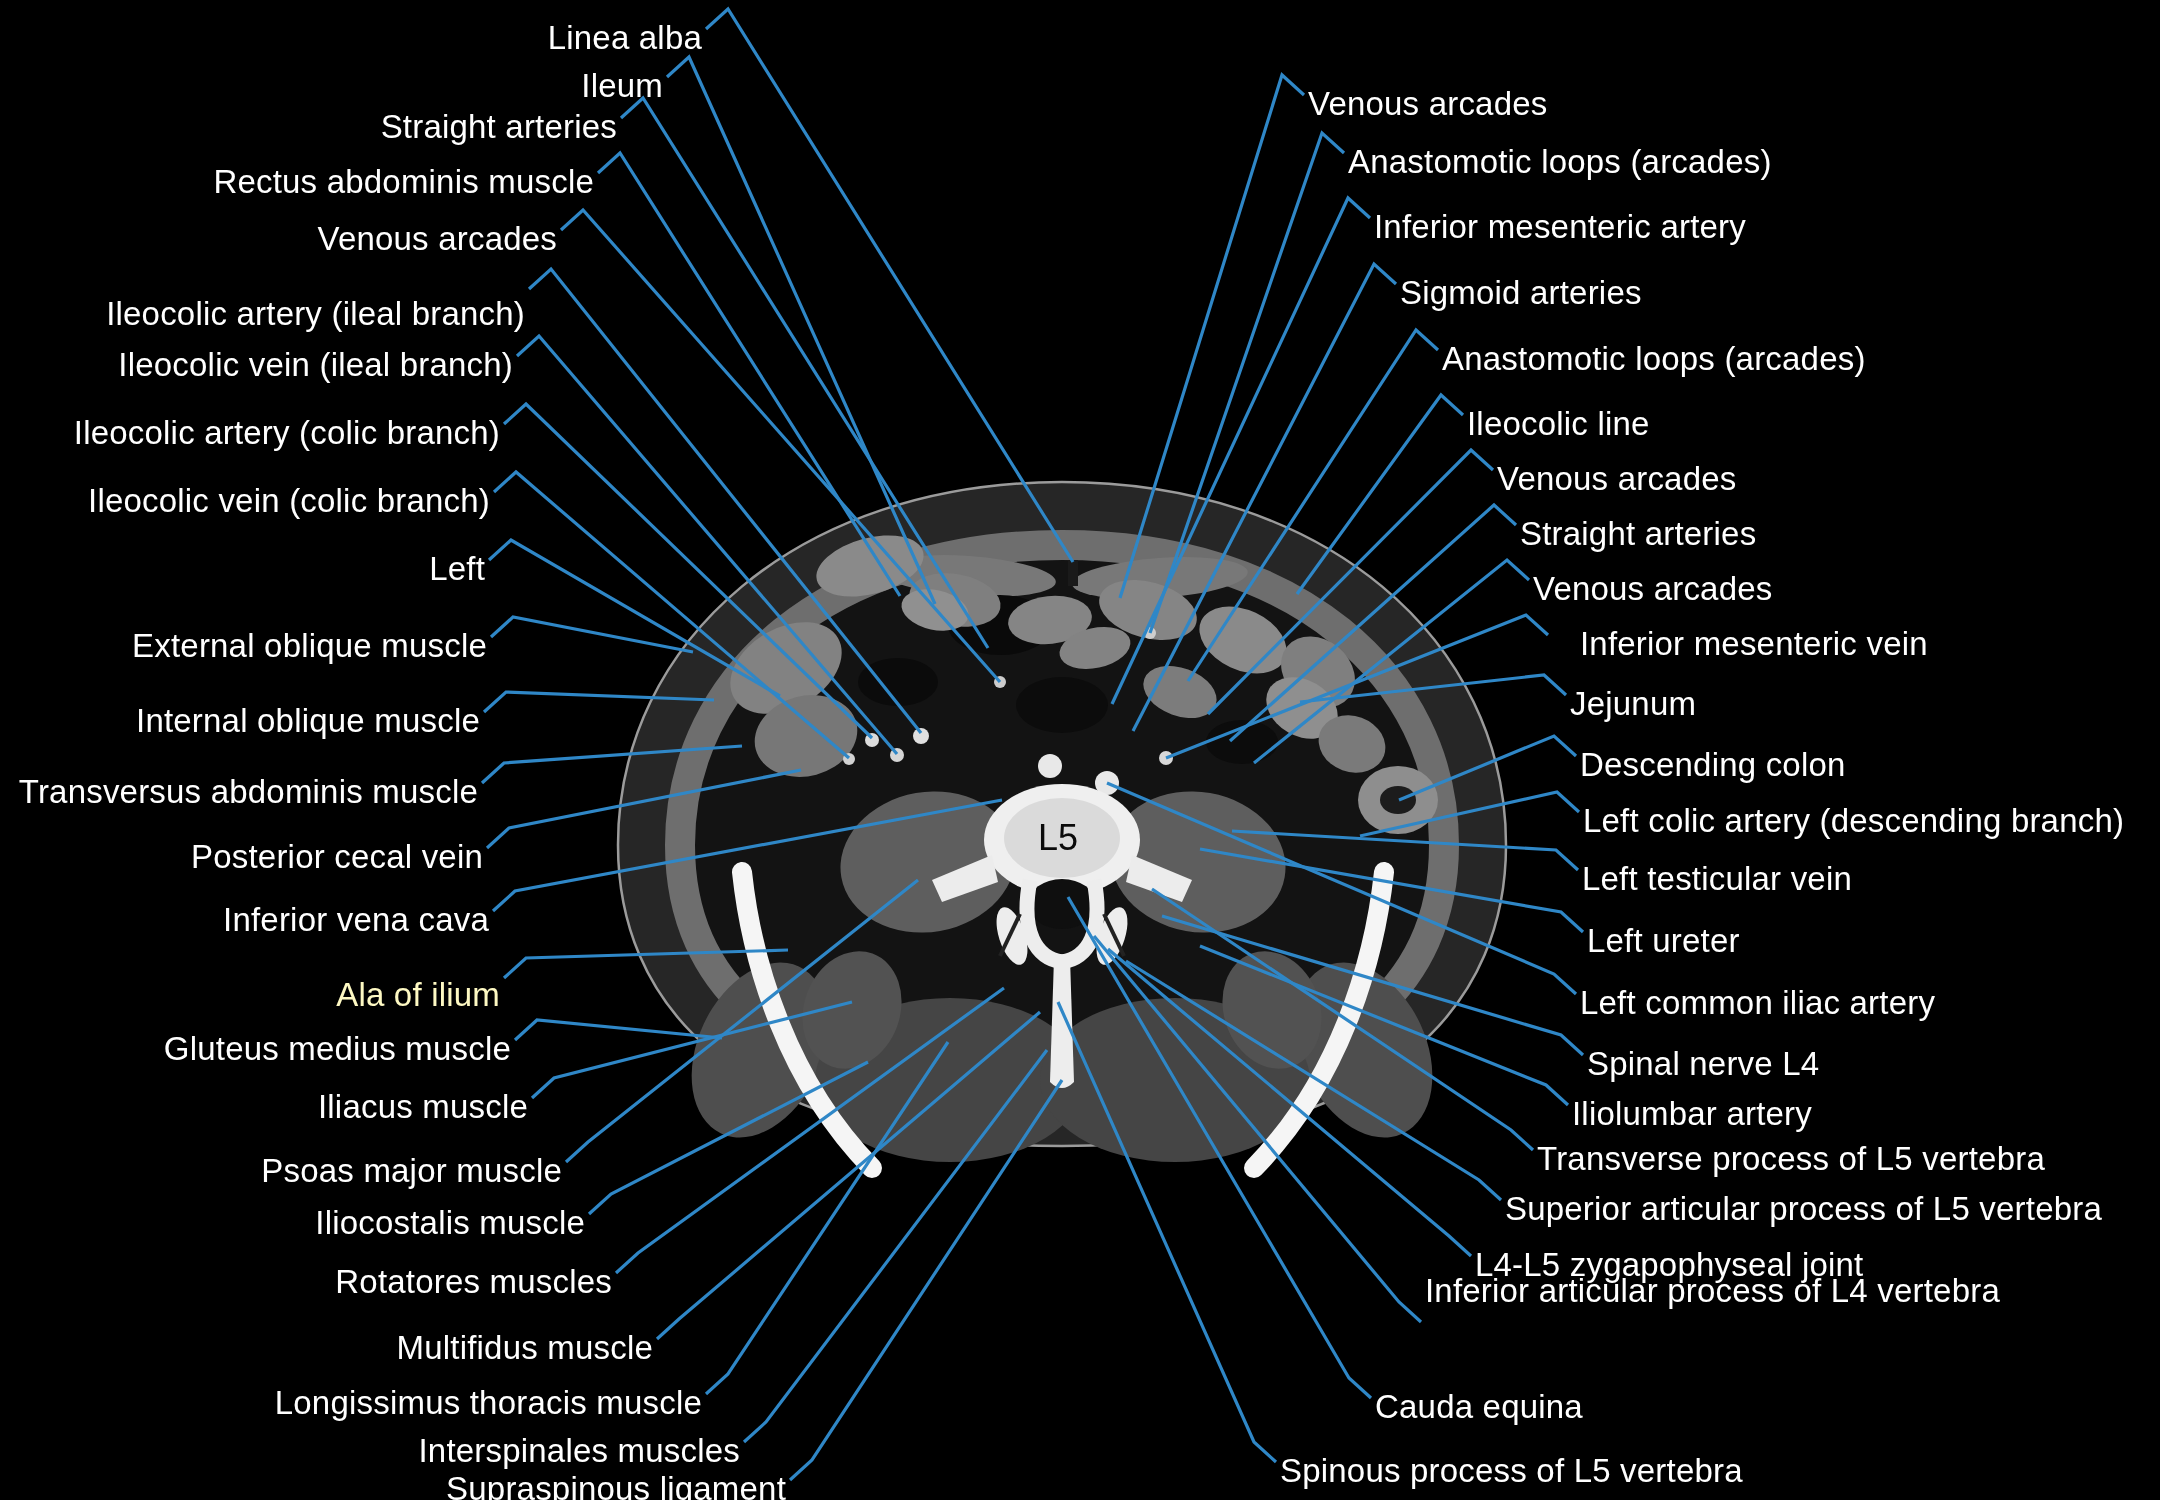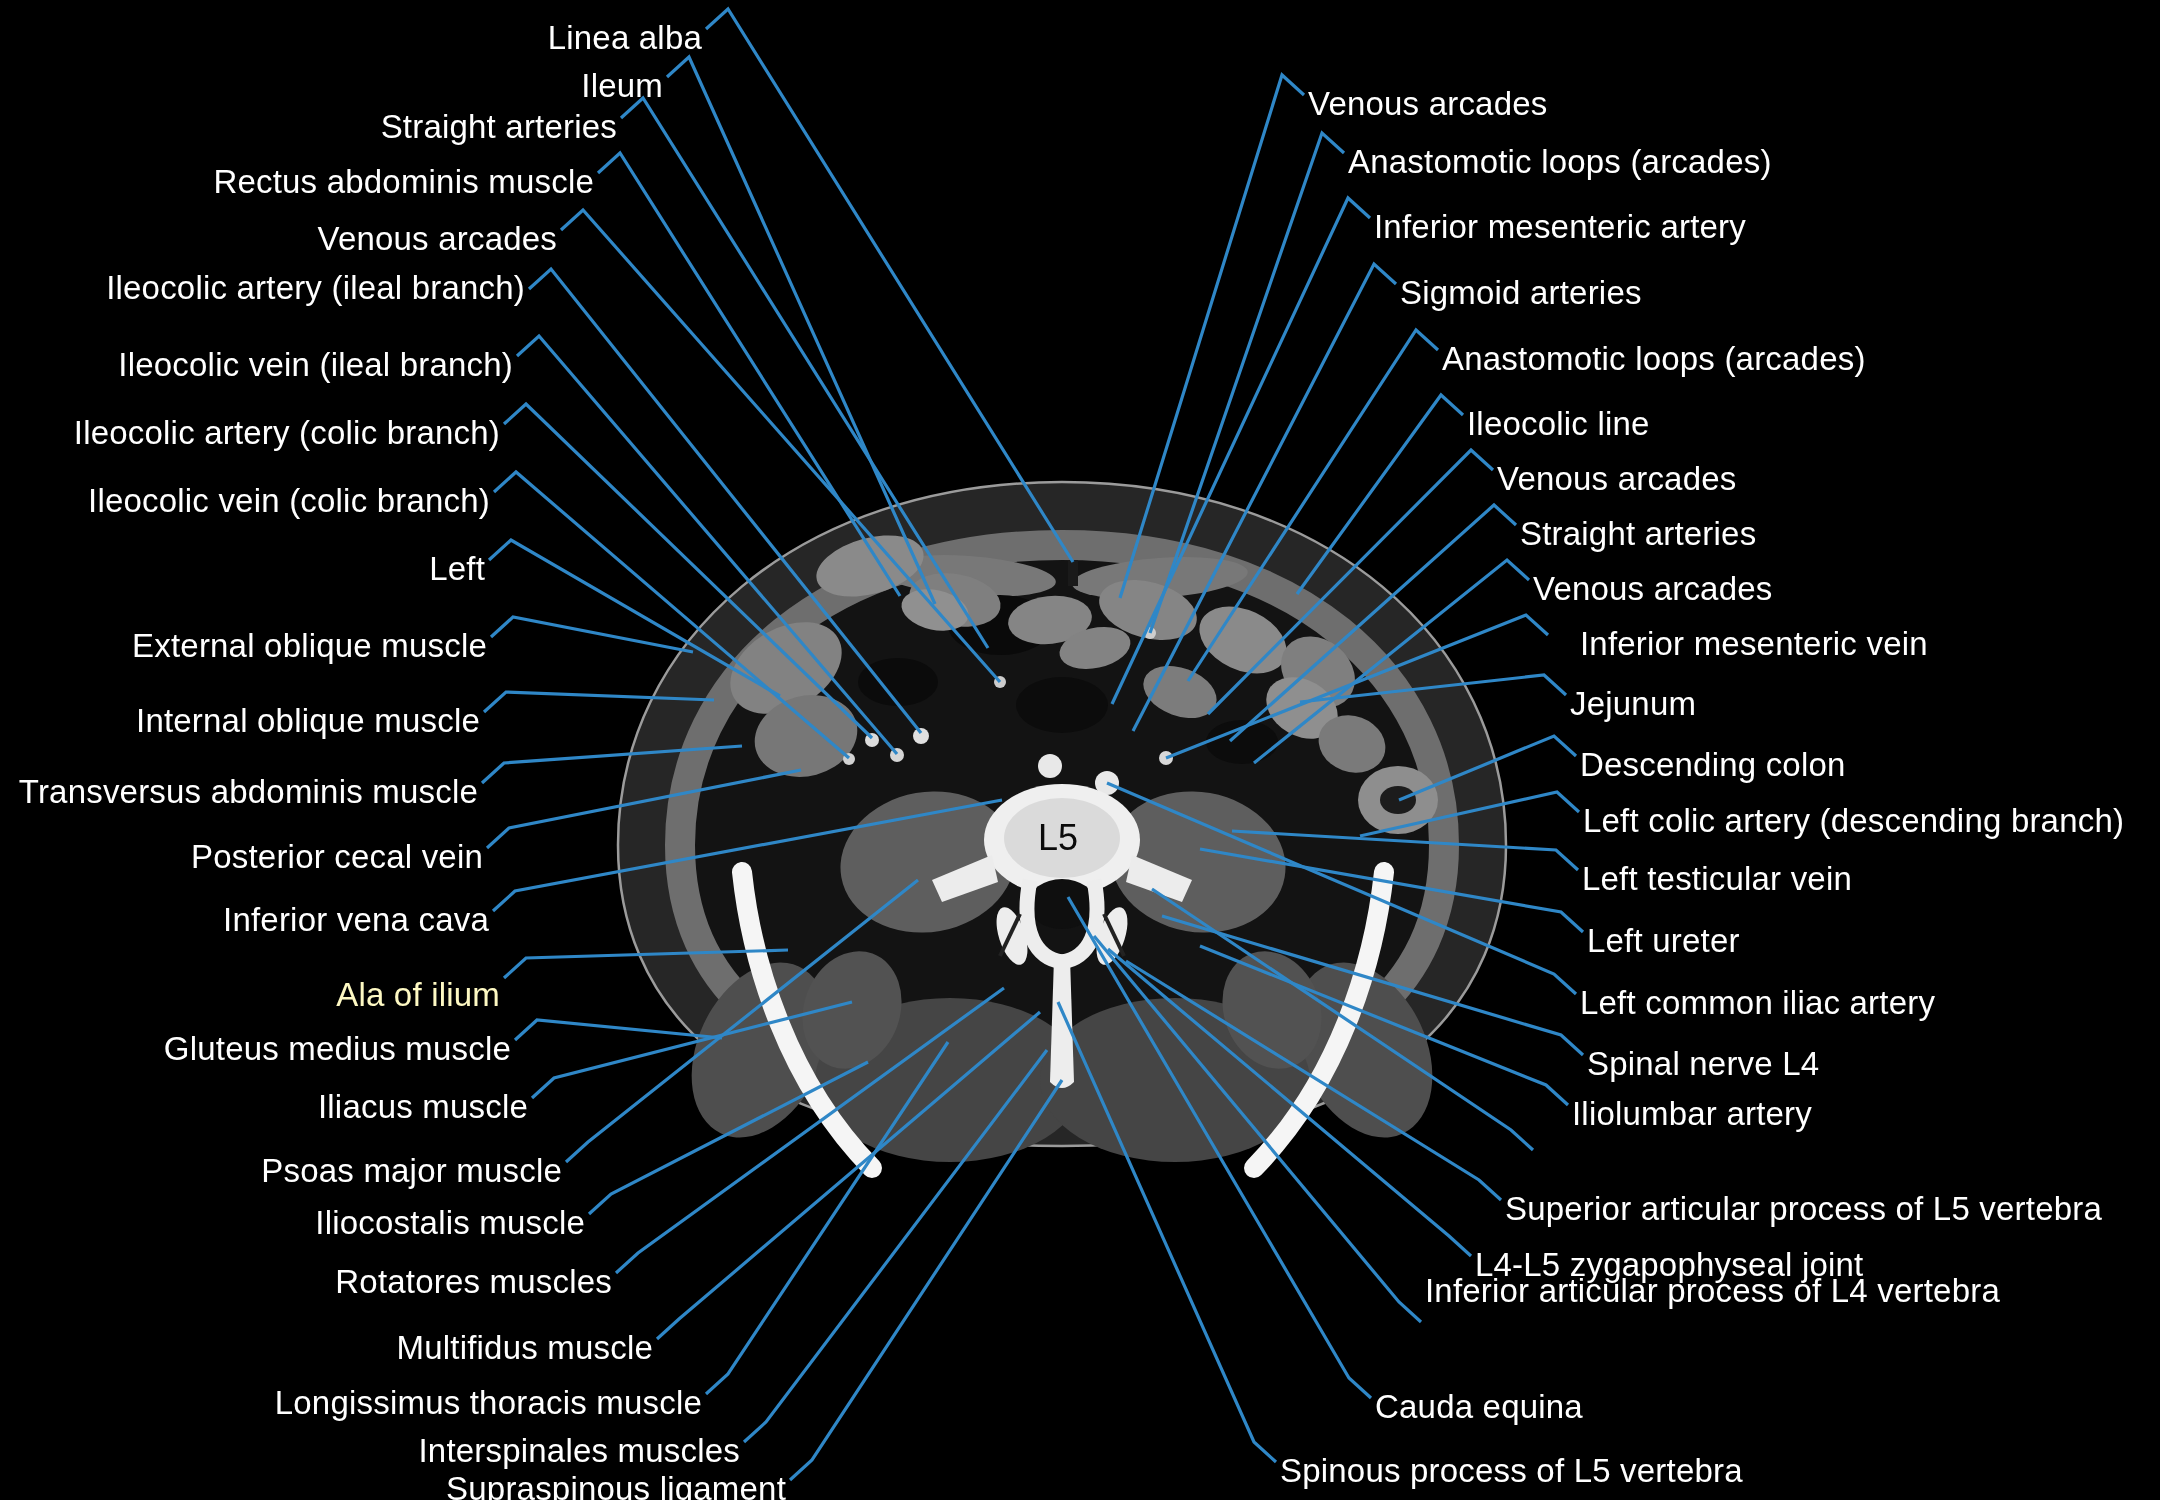--- a/index.html
+++ b/index.html
@@ -146,21 +146,21 @@
         <polyline points="1276,1462 1254,1442 1058,1002" fill="none" stroke="#2f87c7" stroke-width="3.2"></polyline>
       </g>
   </svg>
 
   <div id="labels-layer">
       <div class="anat-label side-left" style="top: 39px; right: 1458px; color: rgb(255, 255, 255);">Linea alba</div>
       <div class="anat-label side-left" style="top: 87px; right: 1497px; color: rgb(255, 255, 255);">Ileum</div>
       <div class="anat-label side-left" style="top: 128px; right: 1543px; color: rgb(255, 255, 255);">Straight arteries</div>
       <div class="anat-label side-left" style="top: 183px; right: 1566px; color: rgb(255, 255, 255);">Rectus abdominis muscle</div>
       <div class="anat-label side-left" style="top: 240px; right: 1603px; color: rgb(255, 255, 255);">Venous arcades</div>
-      <div class="anat-label side-left" style="top: 289px; right: 1635px; color: rgb(255, 255, 255);">Ileocolic artery (ileal branch)</div>
+      <div class="anat-label side-left" style="top: 315px; right: 1635px; color: rgb(255, 255, 255);">Ileocolic artery (ileal branch)</div>
       <div class="anat-label side-left" style="top: 366px; right: 1647px; color: rgb(255, 255, 255);">Ileocolic vein (ileal branch)</div>
       <div class="anat-label side-left" style="top: 434px; right: 1660px; color: rgb(255, 255, 255);">Ileocolic artery (colic branch)</div>
       <div class="anat-label side-left" style="top: 502px; right: 1670px; color: rgb(255, 255, 255);">Ileocolic vein (colic branch)</div>
       <div class="anat-label side-left" style="top: 570px; right: 1675px; color: rgb(255, 255, 255);">Left</div>
       <div class="anat-label side-left" style="top: 647px; right: 1673px; color: rgb(255, 255, 255);">External oblique muscle</div>
       <div class="anat-label side-left" style="top: 722px; right: 1680px; color: rgb(255, 255, 255);">Internal oblique muscle</div>
       <div class="anat-label side-left" style="top: 793px; right: 1682px; color: rgb(255, 255, 255);">Transversus abdominis muscle</div>
       <div class="anat-label side-left" style="top: 858px; right: 1677px; color: rgb(255, 255, 255);">Posterior cecal vein</div>
       <div class="anat-label side-left" style="top: 921px; right: 1671px; color: rgb(255, 255, 255);">Inferior vena cava</div>
       <div class="anat-label side-left" style="top: 996px; right: 1660px; color: #fef9c3;">Ala of ilium</div>
@@ -184,19 +184,20 @@
       <div class="anat-label side-right" style="top: 590px; left: 1533px; color: rgb(255, 255, 255);">Venous arcades</div>
       <div class="anat-label side-right" style="top: 645px; left: 1552px; color: rgb(255, 255, 255); margin-left: 28px;">Inferior mesenteric vein</div>
       <div class="anat-label side-right" style="top: 705px; left: 1570px; color: rgb(255, 255, 255);">Jejunum</div>
       <div class="anat-label side-right" style="top: 766px; left: 1580px; color: rgb(255, 255, 255);">Descending colon</div>
       <div class="anat-label side-right" style="top: 822px; left: 1583px; color: rgb(255, 255, 255);">Left colic artery (descending branch)</div>
       <div class="anat-label side-right" style="top: 880px; left: 1582px; color: rgb(255, 255, 255);">Left testicular vein</div>
       <div class="anat-label side-right" style="top: 942px; left: 1587px; color: rgb(255, 255, 255);">Left ureter</div>
       <div class="anat-label side-right" style="top: 1004px; left: 1580px; color: rgb(255, 255, 255);">Left common iliac artery</div>
       <div class="anat-label side-right" style="top: 1065px; left: 1587px; color: rgb(255, 255, 255);">Spinal nerve L4</div>
       <div class="anat-label side-right" style="top: 1115px; left: 1572px; color: rgb(255, 255, 255);">Iliolumbar artery</div>
+      <div class="anat-label side-right" style="top: 1160px; left: 1537px; color: rgb(255, 255, 255);">Transverse process of L5 vertebra</div>
       <div class="anat-label side-right" style="top: 1210px; left: 1505px; color: rgb(255, 255, 255);">Superior articular process of L5 vertebra</div>
       <div class="anat-label side-right" style="top: 1266px; left: 1475px; color: rgb(255, 255, 255);">L4-L5 zygapophyseal joint</div>
       <div class="anat-label side-right" style="top: 1292px; left: 1425px; color: rgb(255, 255, 255);">Inferior articular process of L4 vertebra</div>
       <div class="anat-label side-right" style="top: 1408px; left: 1375px; color: rgb(255, 255, 255);">Cauda equina</div>
       <div class="anat-label side-right" style="top: 1472px; left: 1280px; color: rgb(255, 255, 255);">Spinous process of L5 vertebra</div>
     </div>
 </div>
 
 </body></html>

